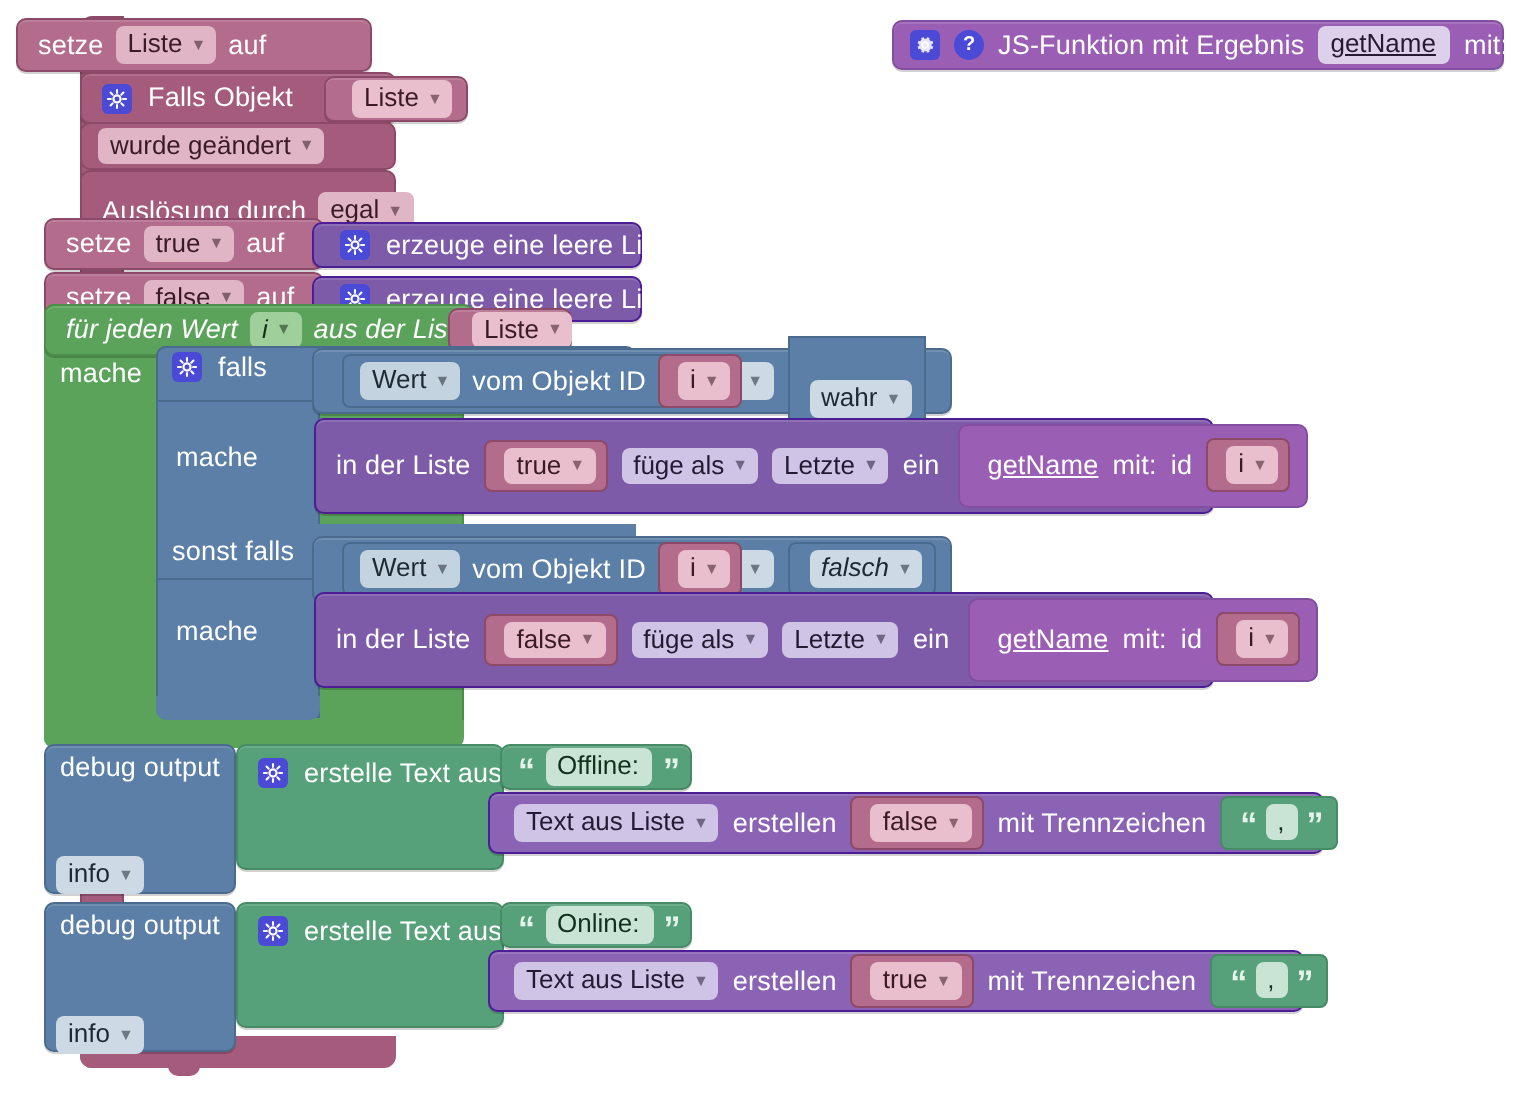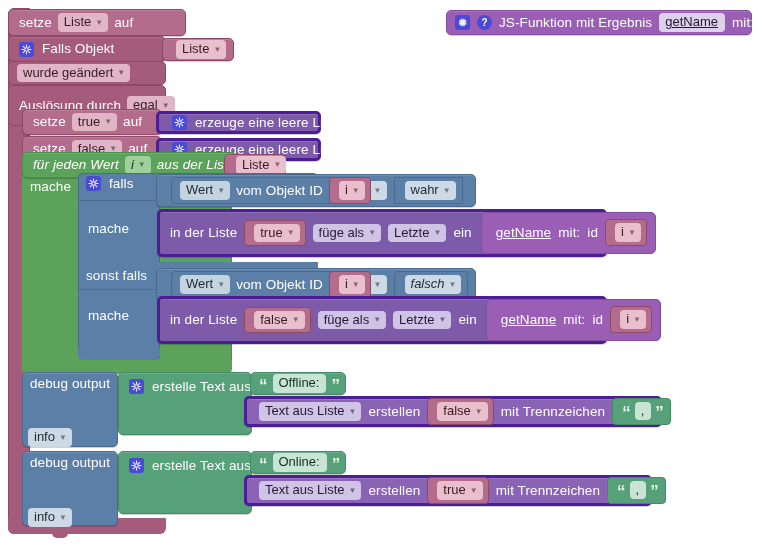--- a/index.html
+++ b/index.html
@@ -60,35 +60,35 @@
   .f-var    { background:#e0b6c6; color:#3a1b25; }
   .f-varb   { background:#eabfcd; color:#3a1b25; }
   .f-logic  { background:#cdd9e4; color:#1d2933; }
   .f-list   { background:#cfc3e6; color:#231a33; }
   .f-text   { background:#c9e4d4; color:#13301f; }
   .f-jsnm   { background:#ddd0ea; color:#241a33; }
   .f-obj    { background:#c4d3e0; color:#1d2933; }
   .f-ctrlsel{ background:#cdd9e4; color:#1d2933; }
 
   
-  .c-var    { background:#a55b7b; }     
+  .c-var    { background:#a55b7b;margin-left:32px; }     
   .c-varlite{ background:#b36c8b; }
   .c-obj    { background:#5b7fa6; }
   .c-loop   { background:#5ba35b;font-style:italic; }     
   .c-list   { background:#7d5ba8; }     
   .c-listlt { background:#8a63b5; }
   .c-text   { background:#56a179; }     
   .c-js     { background:#9a5fb5; }
   .c-ctrl   { background:#5b7fa6; }
 
   .sh { box-shadow:0 1px 0 rgba(0,0,0,.18), inset 0 1px 0 rgba(255,255,255,.13); }
   .bd-var   { border:1px solid #8d4a68; }
   .bd-obj   { border:1px solid #4a6b8e; }
   .bd-loop  { border:1px solid #4b8d4b; }
-  .bd-list  { border:3px solid #4c1d95; }
+  .bd-list  { border:1px solid #4c1d95; }
   .bd-text  { border:1px solid #478a66; }
   .bd-js    { border:1px solid #834ea0; }
 
   
   .gear, .help {
     width:15px; height:15px; border-radius:3px;
     display:inline-flex; align-items:center; justify-content:center;
     background:#4a4ad6; color:#fff; font-size:11px; line-height:1;
     flex:0 0 auto;
   }
@@ -270,21 +270,21 @@
           <span class="fld f-varb">
             <span>i</span>
             <span class="caret">▼</span>
           </span>
         </span>
       </div>
       <span class="fld f-logic">
         <span>=</span>
         <span class="caret">▼</span>
       </span>
-      <span class="blk c-obj bd-obj" style="position:relative; display:inline-flex; align-items:flex-end; padding:3px 6px 3px 10px; border-radius:0;">
+      <span class="blk c-obj bd-obj" style="position:relative; display:inline-flex; align-items:flex-end; padding:21px 6px 3px 10px; border-radius:0;">
         <span class="fld f-logic">
           <span>wahr</span>
           <span class="caret">▼</span>
         </span>
       </span>
     </div>
   </div>
 
   <div class="lbl" style="position:absolute; left:88px; top:222px;">mache</div>
 

